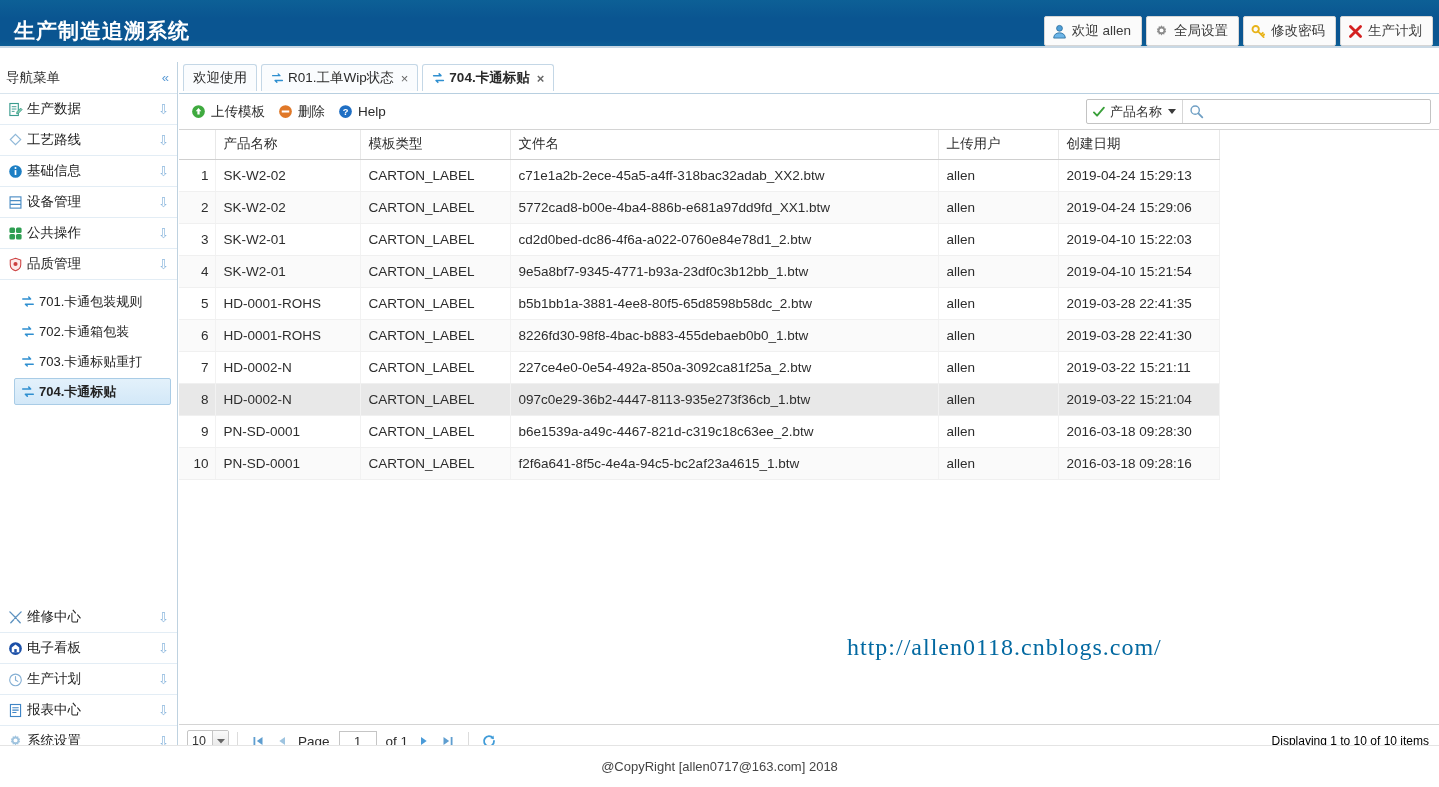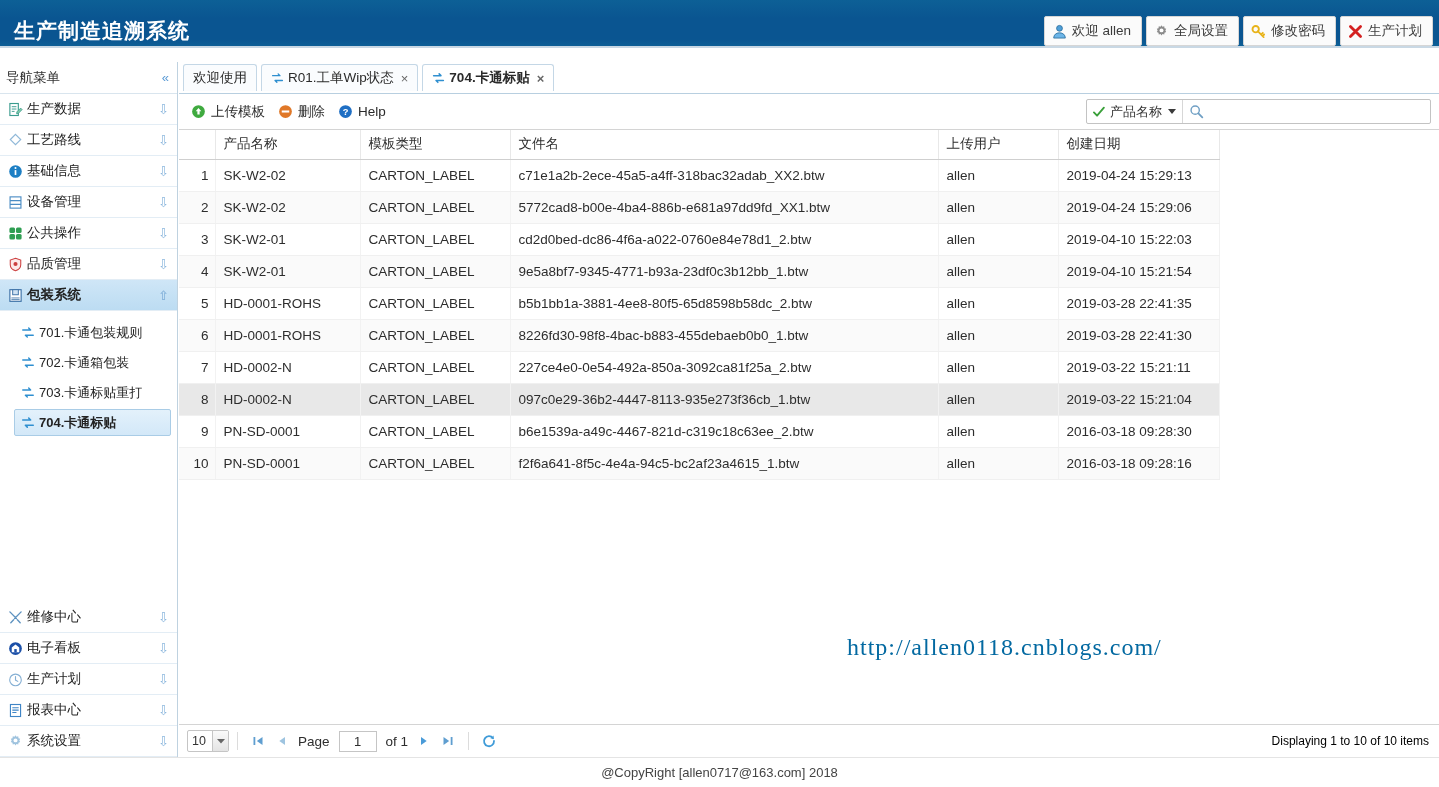--- a/index.html
+++ b/index.html
@@ -252,21 +252,21 @@
     margin: 0 5px; outline: none; background: #fff;
     font-family: "Liberation Sans", sans-serif;
   }
   .pg-count {
     margin-left: auto;
     font-size: 12px; color: #000000;
   }
 
   .copyright {
     position: absolute; left: 0; bottom: 0;
-    width: 1439px; height: 30px;
+    width: 1439px; height: 42px;
     display: flex; align-items: center; justify-content: center;
     font-size: 13px; color: #444;
     background: #ffffff;
     border-top: 1px solid #e4e4e4;
   }
 </style>
 </head>
 <body>
 
 <div class="header">
@@ -384,31 +384,20 @@
     <span class="mi-icon">
       <svg width="15" height="15" viewBox="0 0 16 16">
           <path d="M8 1.3l5.6 2v5c0 3.3-2.6 5.5-5.6 6.4C5 13.8 2.4 11.6 2.4 8.3v-5z" fill="#fdeaea" stroke="#cc3f3f" stroke-width="1.1"></path>
           <circle cx="8" cy="7.4" r="2.2" fill="#cc3f3f"></circle>
         </svg>
     </span>
     <span class="mi-label">品质管理</span>
     <span class="mi-chev">⇩</span>
   </div>
 
-  <div class="menu-item active">
-    <span class="mi-icon">
-      <svg width="15" height="15" viewBox="0 0 16 16">
-          <rect x="2" y="1.8" width="12" height="12.4" fill="#fff" stroke="#3a6fa5" stroke-width="1.2"></rect>
-          <rect x="5" y="1.8" width="6" height="5.4" fill="#cfe2f3" stroke="#3a6fa5" stroke-width="1"></rect>
-          <path d="M3.6 10.6h8.8M3.6 12.4h8.8" stroke="#3a6fa5" stroke-width=".9"></path>
-        </svg>
-    </span>
-    <span class="mi-label">包装系统</span>
-    <span class="mi-chev">⇧</span>
-  </div>
 
   <div class="submenu">
     <div class="sub-item">
       <span class="si-icon">
         <svg width="14" height="14" viewBox="0 0 16 16">
             <path d="M2 4.5h9l-2.2-2.2M14 10.5H5l2.2 2.2" stroke="#2f8fd0" stroke-width="1.6" fill="none" stroke-linecap="round" stroke-linejoin="round"></path>
           </svg>
       </span>
       <span>701.卡通包装规则</span>
     </div>

